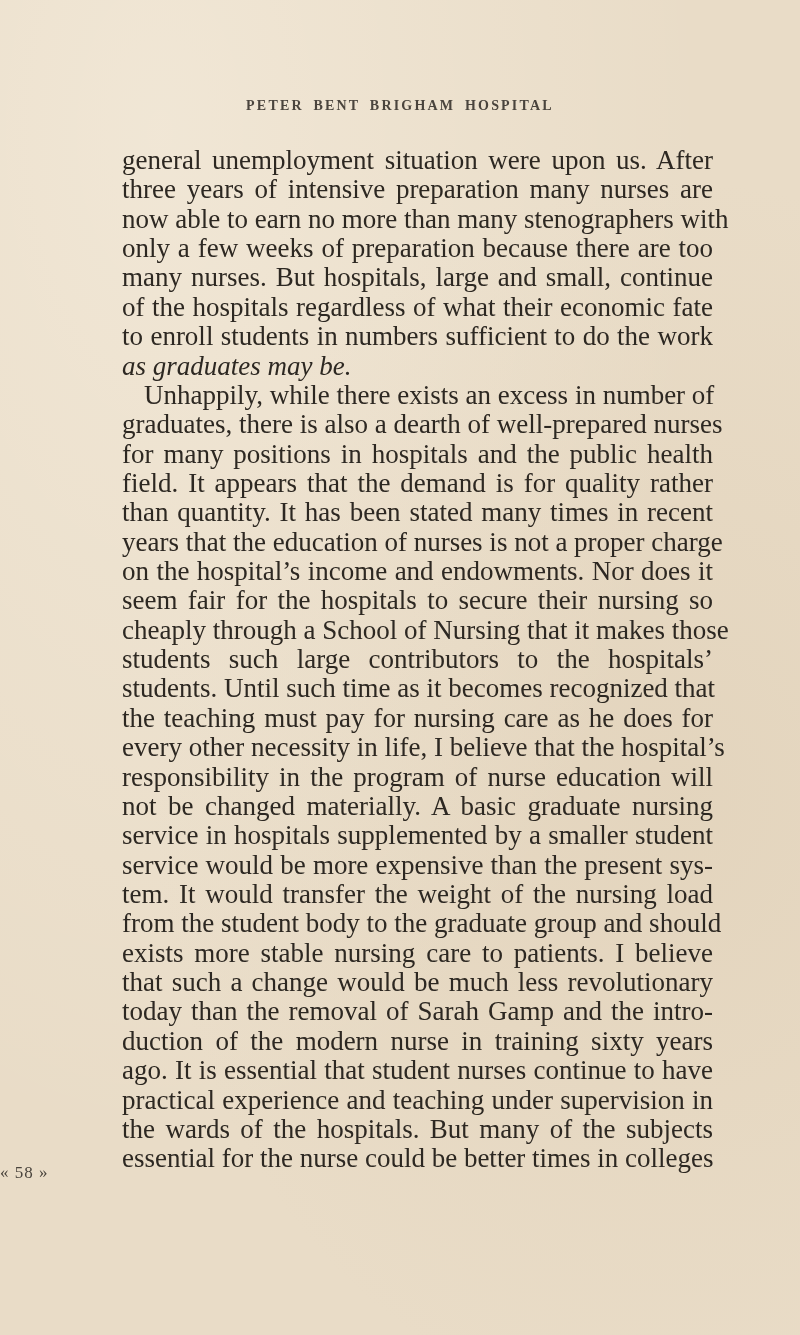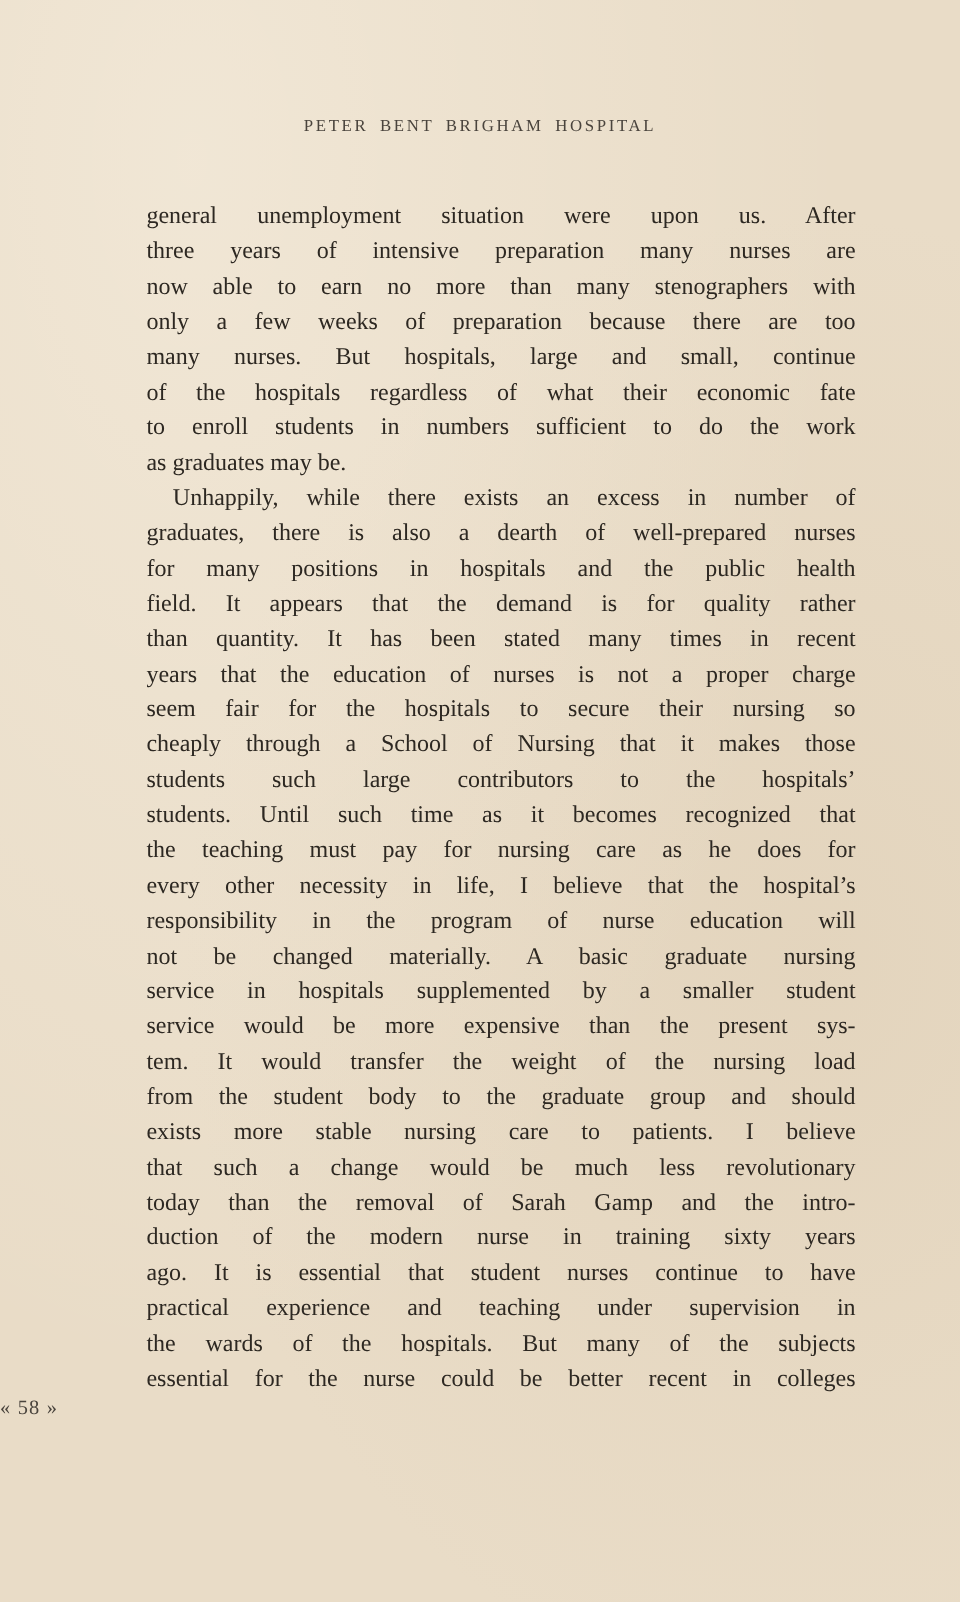--- a/index.html
+++ b/index.html
@@ -29,40 +29,41 @@
     position: absolute;
     top: 98px;
     left: 0;
     width: 800px;
     text-align: center;
     font-size: 14px;
     letter-spacing: 2.2px;
     word-spacing: 4px;
     color: #4a443d;
     font-family: "Liberation Serif", serif;
+    font-weight: bold;
   }
   .body-text {
     position: absolute;
     left: 122px;
     top: 146px;
     width: 591px;
-    font-size: 20px;
+    font-size: 27px;
     line-height: 29.36px;
     color: #2d2822;
-    margin-top: 20px;
   }
   .line {
     display: block;
     white-space: nowrap;
     text-align: justify;
     text-align-last: justify;
     height: 29.36px;
   }
   .line.last {
     text-align-last: left;
+    font-style: italic;
   }
   .line.indent {
     padding-left: 22px;
   }
   .folio {
     position: absolute;
     top: 1163px;
     left: 0;
     width: 800px;
     text-align: left;
@@ -87,36 +88,37 @@
     <span class="line">of the hospitals regardless of what their economic fate</span>
     <span class="line">to enroll students in numbers sufficient to do the work</span>
     <span class="line last">as graduates may be.</span>
 
     <span class="line indent">Unhappily, while there exists an excess in number of</span>
     <span class="line">graduates, there is also a dearth of well-prepared nurses</span>
     <span class="line">for many positions in hospitals and the public health</span>
     <span class="line">field.  It appears that the demand is for quality rather</span>
     <span class="line">than quantity.  It has been stated many times in recent</span>
     <span class="line">years that the education of nurses is not a proper charge</span>
+    <span class="line">on the hospital’s income and endowments.  Nor does it</span>
     <span class="line">seem fair for the hospitals to secure their nursing so</span>
     <span class="line">cheaply through a School of Nursing that it makes those</span>
     <span class="line">students such large contributors to the hospitals’</span>
     <span class="line">students.  Until such time as it becomes recognized that</span>
     <span class="line">the teaching must pay for nursing care as he does for</span>
     <span class="line">every other necessity in life, I believe that the hospital’s</span>
     <span class="line">responsibility in the program of nurse education will</span>
     <span class="line">not be changed materially.  A basic graduate nursing</span>
     <span class="line">service in hospitals supplemented by a smaller student</span>
     <span class="line">service would be more expensive than the present sys-</span>
     <span class="line">tem.  It would transfer the weight of the nursing load</span>
     <span class="line">from the student body to the graduate group and should</span>
     <span class="line">exists more stable nursing care to patients.  I believe</span>
     <span class="line">that such a change would be much less revolutionary</span>
     <span class="line">today than the removal of Sarah Gamp and the intro-</span>
     <span class="line">duction of the modern nurse in training sixty years</span>
     <span class="line">ago.  It is essential that student nurses continue to have</span>
     <span class="line">practical experience and teaching under supervision in</span>
     <span class="line">the wards of the hospitals.  But many of the subjects</span>
-    <span class="line">essential for the nurse could be better recent in colleges</span>
+    <span class="line">essential for the nurse could be better times in colleges</span>
   </div>
 
   <div class="folio">« 58 »</div>
 </div>
 
 </body></html>

